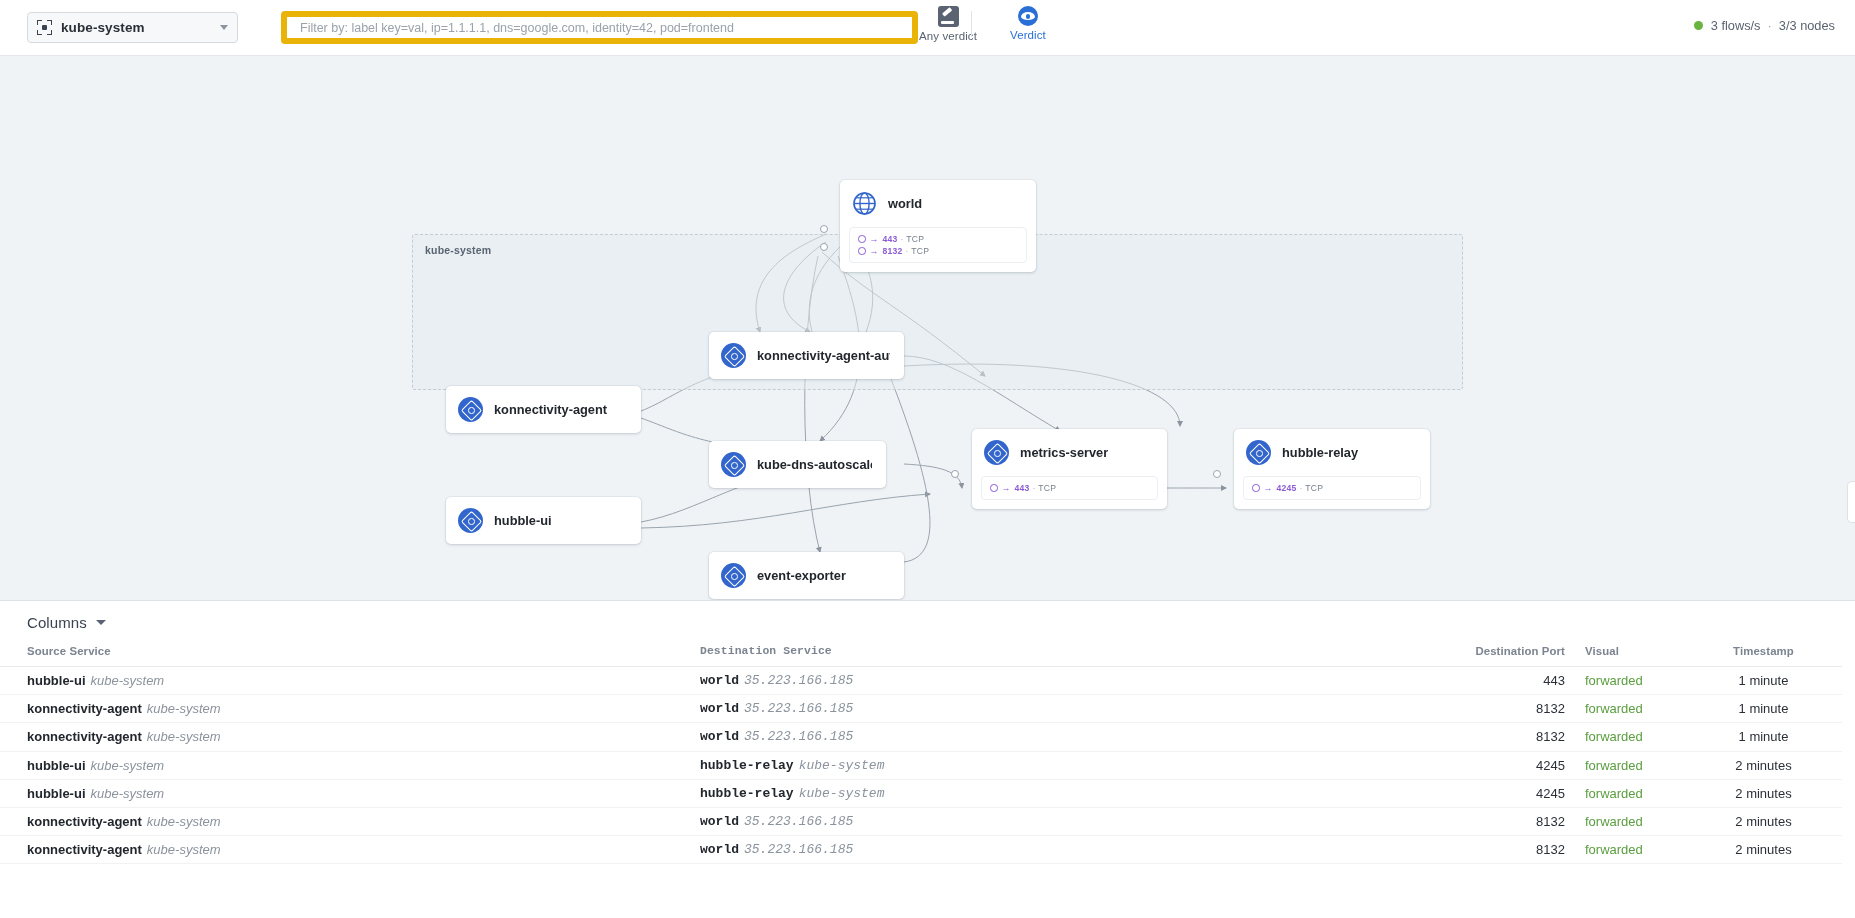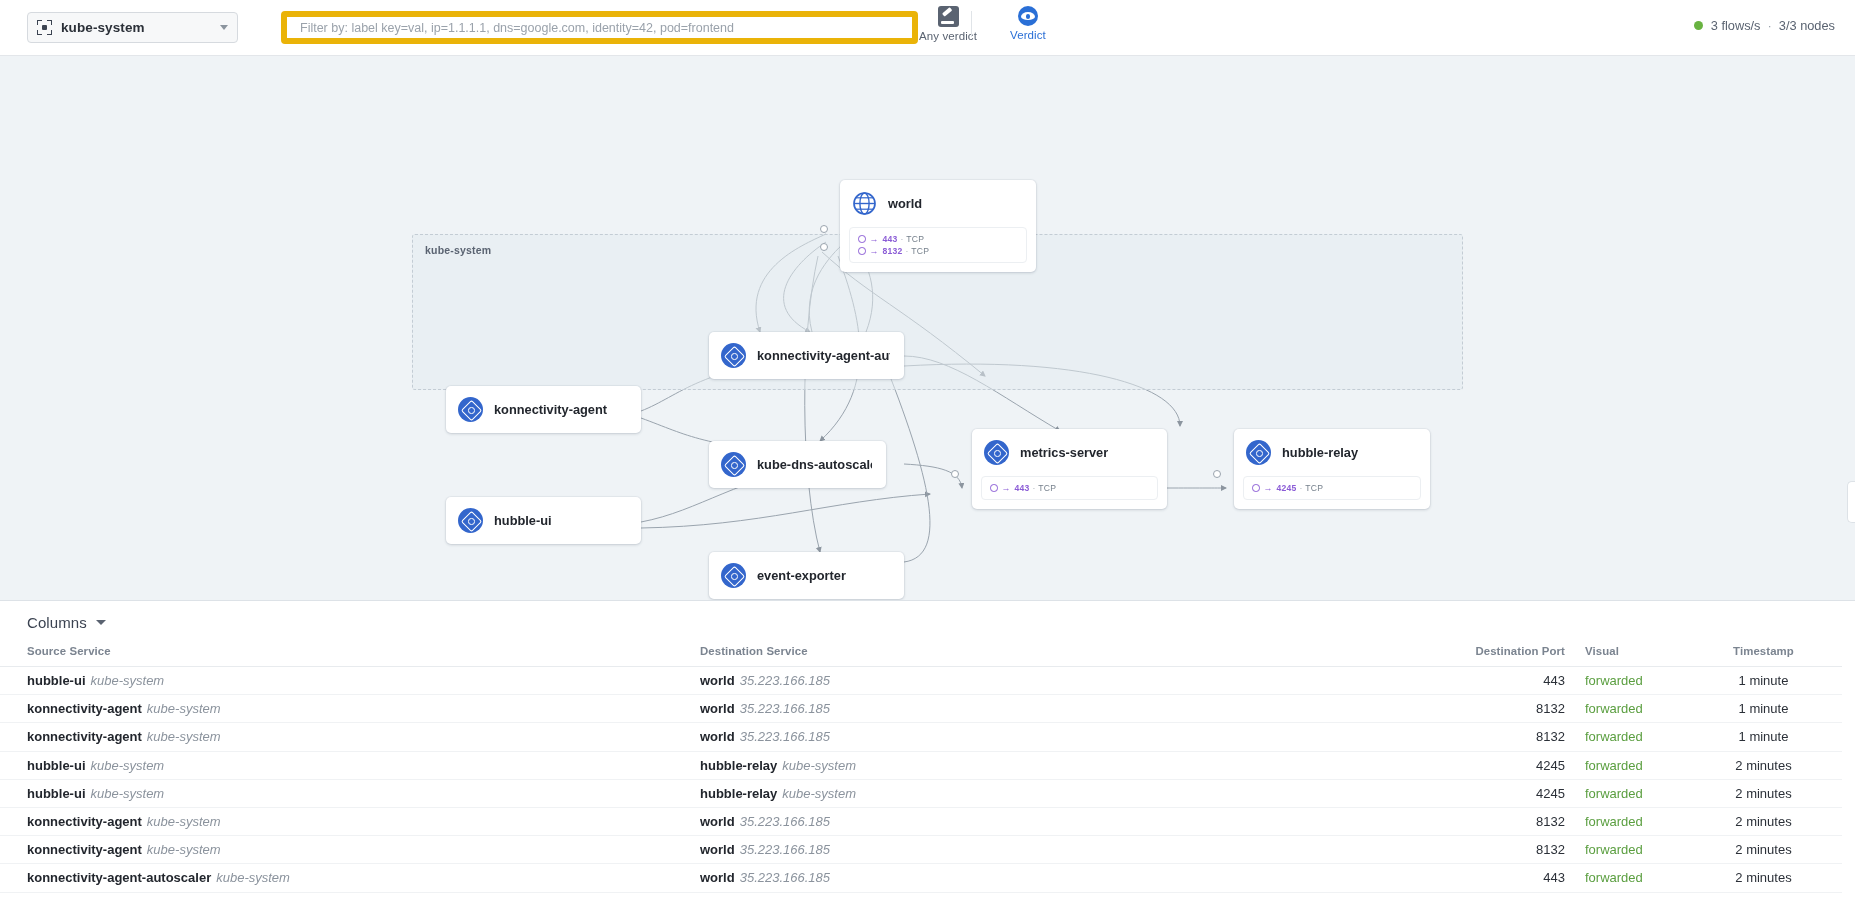--- a/index.html
+++ b/index.html
@@ -249,21 +249,21 @@
     letter-spacing: .1px;
     border-bottom: 1px solid #e8ebee;
   }
   table.flow-table td {
     font-size: 13px; color: #2b3038;
     padding: 6.1px 0;
     border-bottom: 1px solid #f0f2f4;
     white-space: nowrap; overflow: hidden;
   }
   .col-src  { width: 700px; padding-left: 27px !important; }
-  .col-dst  { width: 745px; }
+  .col-dst  { width: 745px; font-family: Liberation Mono, monospace; }
   .col-port { width: 120px; text-align: right !important; }
   .col-vrd  { width: 120px; padding-left: 20px !important; }
   .col-ts   { width: 157px; text-align: center !important; }
   th.col-port { text-align: right !important; padding-right: 0 !important; }
   th.col-ts  { text-align: center !important; }
   .svc-name { font-weight: 700; color: #22262d; }
   .svc-ns   { font-style: italic; color: #8b939d; margin-left: 5px; }
   .verdict-fwd { color: #5a9e3f; }
   .ts { color: #2b3038; }
 </style>
@@ -503,23 +503,16 @@
           <td class="col-vrd"><span class="verdict-fwd">forwarded</span></td>
           <td class="col-ts ts">2 minutes</td>
         </tr>
         <tr>
           <td class="col-src"><span class="svc-name">konnectivity-agent</span><span class="svc-ns">kube-system</span></td>
           <td class="col-dst"><span class="svc-name">world</span><span class="svc-ns">35.223.166.185</span></td>
           <td class="col-port">8132</td>
           <td class="col-vrd"><span class="verdict-fwd">forwarded</span></td>
           <td class="col-ts ts">2 minutes</td>
         </tr>
-        <tr>
-          <td class="col-src"><span class="svc-name">konnectivity-agent-autoscaler</span><span class="svc-ns">kube-system</span></td>
-          <td class="col-dst"><span class="svc-name">world</span><span class="svc-ns">35.223.166.185</span></td>
-          <td class="col-port">443</td>
-          <td class="col-vrd"><span class="verdict-fwd">forwarded</span></td>
-          <td class="col-ts ts">2 minutes</td>
-        </tr>
       </tbody>
   </table>
 
 </div>
 
 </body></html>

